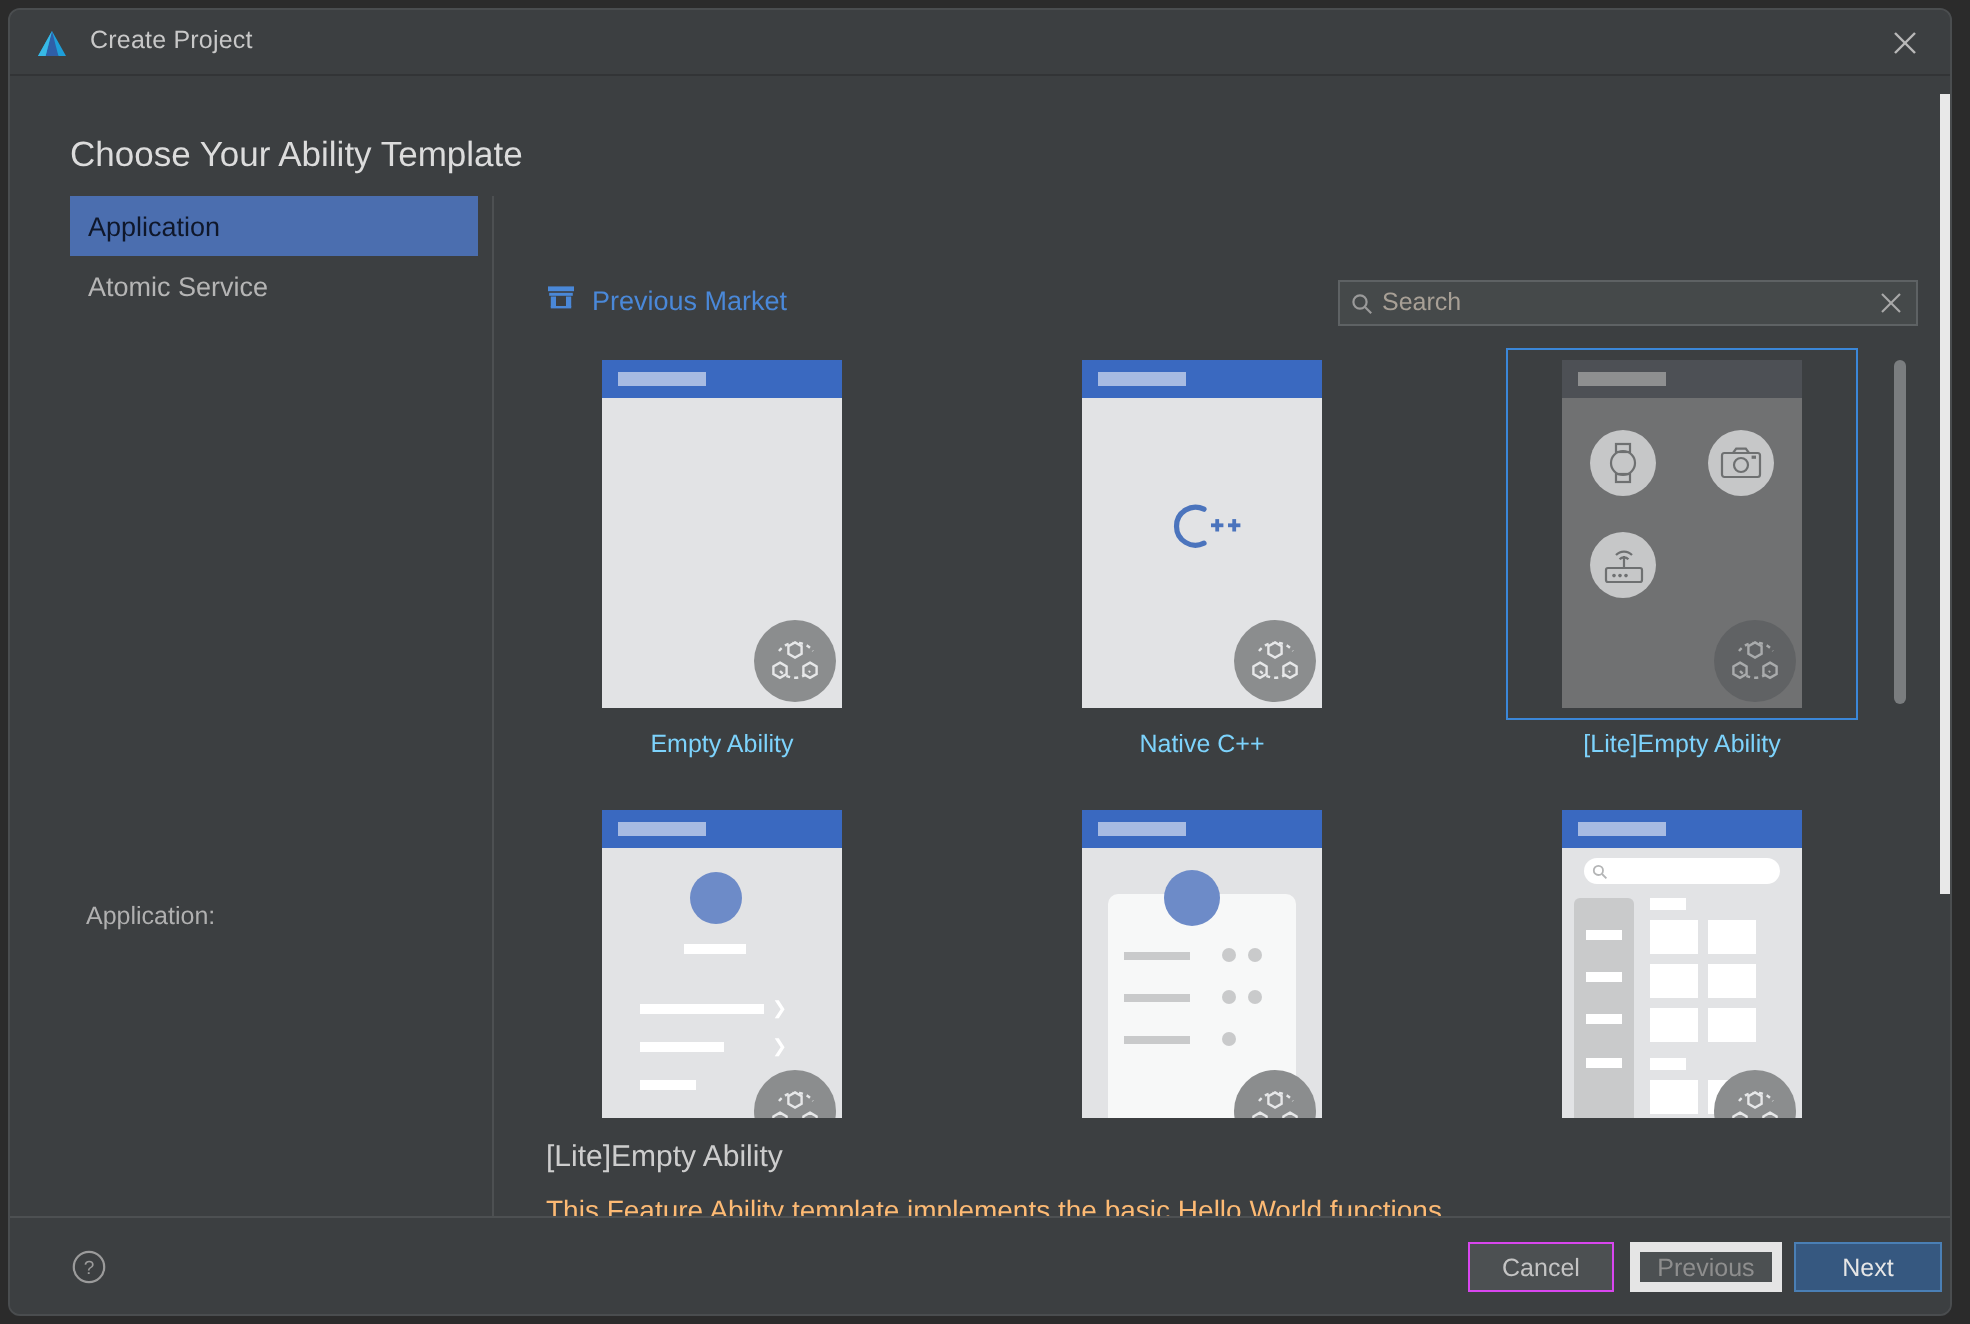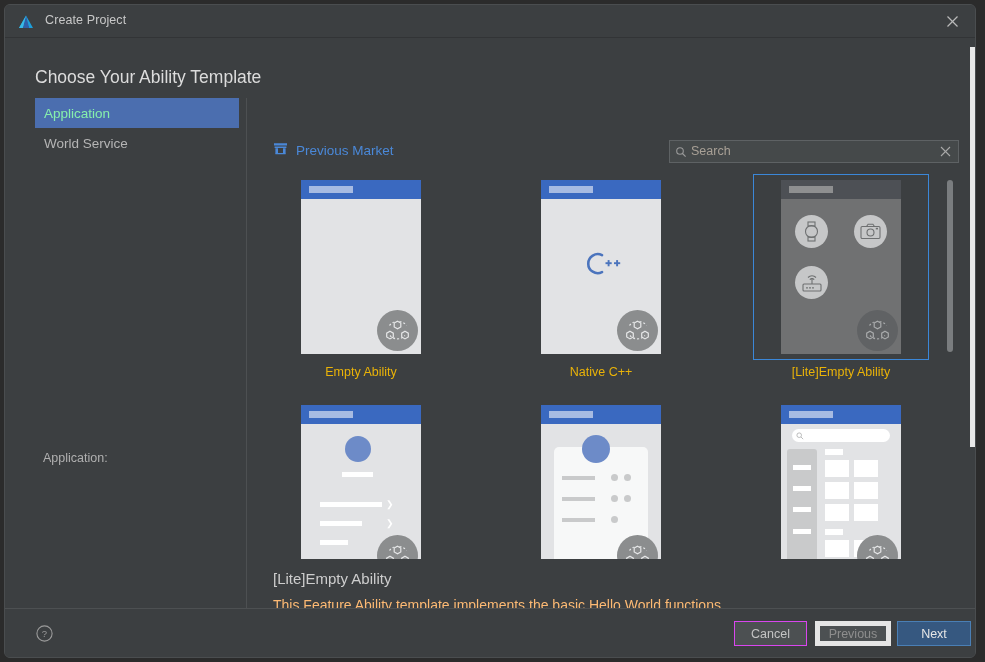--- a/index.html
+++ b/index.html
@@ -75,21 +75,21 @@
     width: 204px; height: 30px;
     display: flex; align-items: center;
     padding-left: 9px;
     box-sizing: border-box;
     font-size: 13.5px;
     color: #b5b5b5;
     cursor: pointer;
   }
   .cat-item.selected {
     background: #4b6eaf;
-    color: #86efac;
+    color: #0f172a;
   }
 
   #cat-desc {
     position: absolute; left: 8px; top: 350px;
     width: 195px;
     font-size: 12.5px;
     color: #b0b0b0;
     line-height: 20px;
   }
   #cat-desc .desc-title { margin-bottom: 16px; }
@@ -172,21 +172,21 @@
   .phone.dark .phone-bar .pill { background: #8e8f90; }
 
   .badge {
     position: absolute; right: 3px; bottom: 3px;
     width: 41px; height: 41px;
   }
 
   .tpl-label {
     margin-top: 5px;
     font-size: 12.5px;
-    color: #eab308;
+    color: #7dd3fc;
   }
 
   
   .cpp-logo {
     position: absolute; left: 50%; top: 50%;
     transform: translate(-50%, -54%);
   }
   .dev-circ {
     position: absolute;
     width: 33px; height: 33px;
@@ -305,21 +305,21 @@
 
   <div id="content">
 
     <h1 id="heading">Choose Your Ability Template</h1>
 
     <div id="left-panel">
       <div class="cat-item selected">
         <span>Application</span>
       </div>
       <div class="cat-item">
-        <span>World Service</span>
+        <span>Atomic Service</span>
       </div>
 
       <div id="cat-desc">
         <div class="desc-title">Application:</div>
       </div>
     </div>
 
     <div id="right-pane">
 
       <div id="market-link">

